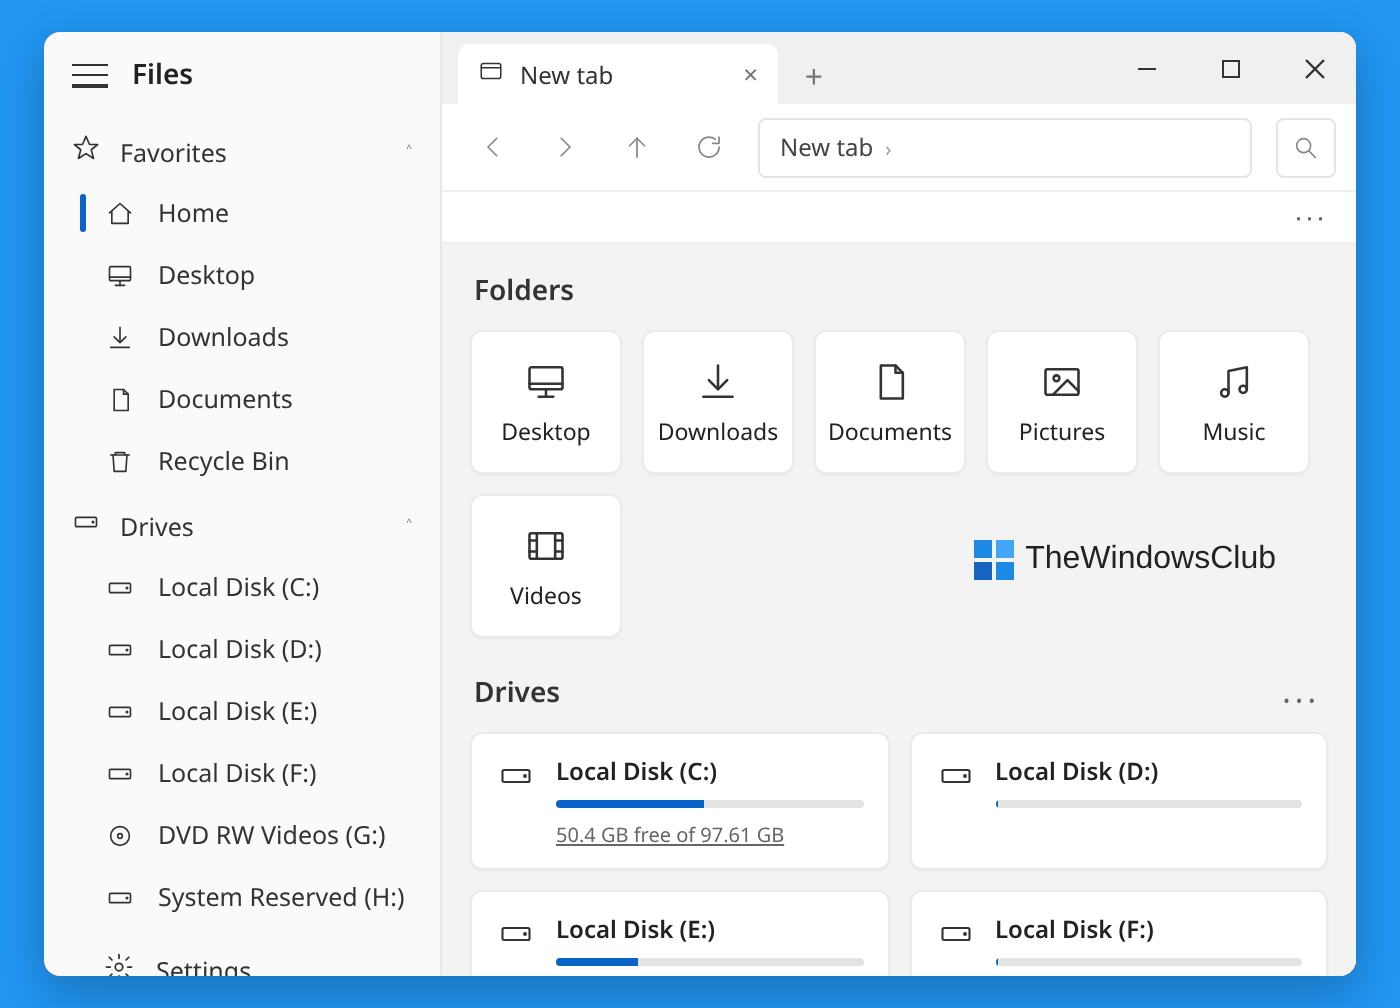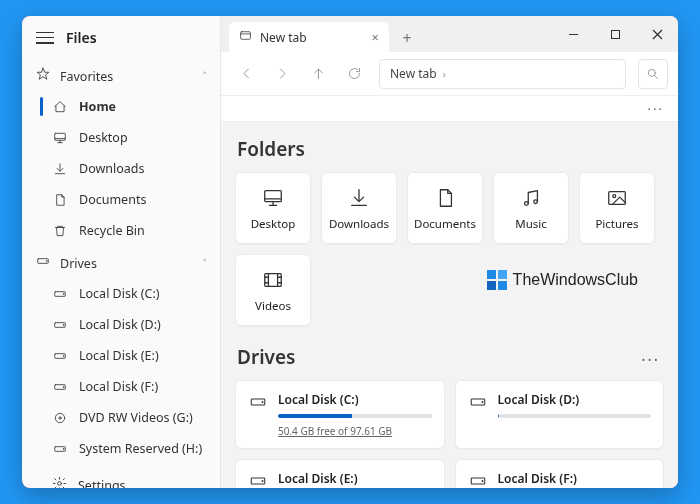--- a/index.html
+++ b/index.html
@@ -17,21 +17,21 @@
   .hamburger { width: 18px; height: 12px; display: flex; flex-direction: column; justify-content: space-between; cursor: pointer; }
   .hamburger span { height: 1.5px; background: #333; }
   .app-title { font-weight: 600; font-size: 14px; }
   .section-hdr { display: flex; align-items: center; gap: 10px; padding: 8px 14px 6px 14px; font-size: 12.5px; color: #333; cursor: pointer; }
   .section-hdr .spacer { flex: 1; }
   .chev { font-size: 10px; color: #666; }
   .nav-list { list-style: none; }
   .nav-item { display: flex; align-items: center; gap: 11px; padding: 7px 14px 7px 30px; color: #333; cursor: pointer; position: relative; }
   .nav-item .ico { width: 16px; display: inline-flex; align-items: center; justify-content: center; }
   .nav-item.selected::before { content:""; position:absolute; left:18px; top:6px; bottom:6px; width:3px; background:#0a63c9; border-radius:2px; }
-  .nav-item.selected { font-weight: 700; }
+  .nav-item.selected { font-weight: 400; }
   .sidebar-fill { flex: 1; }
   .settings-row { display:flex; align-items:center; gap:11px; padding: 12px 14px 14px 30px; color:#333; cursor:pointer; }
 
   
   .main { flex: 1; display: flex; flex-direction: column; background: #f3f3f3; }
   .tabbar { height: 36px; background: #f0f0f0; display: flex; align-items: flex-end; padding-left: 8px; }
   .tab { height: 30px; background: #fff; border-radius: 6px 6px 0 0; display:flex; align-items:center; gap:8px; padding: 0 8px 0 10px; font-size: 12px; color:#333; min-width: 160px; position: relative; cursor:pointer;}
   .tab .tab-close { color:#777; font-size: 13px; margin-left:auto; padding: 0 2px; cursor:pointer;}
   .tab-plus { width:28px; height:28px; display:flex; align-items:center; justify-content:center; color:#777; font-size:16px; cursor:pointer; margin-left:4px; }
   .win-controls { margin-left:auto; display:flex; height:36px; }
@@ -40,21 +40,21 @@
 
   .toolbar { height: 44px; background:#fff; display:flex; align-items:center; padding: 0 10px; gap:6px; border-bottom:1px solid #eee;}
   .tbtn { width:30px; height:30px; display:flex; align-items:center; justify-content:center; color:#888; cursor:pointer; border-radius:4px;}
   .breadcrumb { flex:1; height:30px; border:1px solid #e4e4e4; border-radius:4px; display:flex; align-items:center; padding:0 10px; font-size:12px; color:#444; background:#fff; margin-left:4px; }
   .bc-caret { margin-left:6px; color:#999; font-size:10px;}
   .search-btn { width:30px; height:30px; display:flex; align-items:center; justify-content:center; border:1px solid #e4e4e4; border-radius:4px; margin-left:6px; color:#666; cursor:pointer;}
   .more-row { height:26px; display:flex; justify-content:flex-end; align-items:center; padding-right:14px; color:#666; background:#fff; border-bottom:1px solid #eee;}
   .more-row .dots{ letter-spacing:2px; cursor:pointer; font-size:13px;}
 
   .content { flex:1; overflow:auto; padding: 10px 14px 14px 14px; background:#f3f3f3; }
-  .sect-title { font-size: 19px; font-weight:600; color:#333; margin: 4px 0 10px 2px; }
+  .sect-title { font-size: 14px; font-weight:600; color:#333; margin: 4px 0 10px 2px; }
   .sect-title-row { display:flex; align-items:center; }
   .sect-title-row .dots-sm { margin-left:auto; color:#666; letter-spacing:2px; cursor:pointer; padding-right:4px;}
 
   .folder-grid { display:flex; flex-wrap:wrap; gap:10px; margin-bottom: 14px;}
   .folder-card { width: 76px; height: 72px; background:#fff; border:1px solid #eaeaea; border-radius:6px; display:flex; flex-direction:column; align-items:center; justify-content:center; gap:6px; font-size:11.5px; color:#222; cursor:pointer; box-shadow: 0 1px 1px rgba(0,0,0,.03);}
   .folder-card .fico { height:24px; display:flex; align-items:center; justify-content:center;}
 
   .drive-grid { display:grid; grid-template-columns: 1fr 1fr; gap:10px; }
   .drive-card { background:#fff; border:1px solid #eaeaea; border-radius:6px; padding:10px 12px 10px 12px; display:flex; gap:10px; align-items:flex-start; cursor:pointer; box-shadow: 0 1px 1px rgba(0,0,0,.03);}
   .drive-ico { width:20px; padding-top:2px; color:#444; display:flex; justify-content:center;}
@@ -331,36 +331,36 @@
               <svg class="stroke" width="22" height="22" viewBox="0 0 24 24">
                 <path d="M7 3h8l4 4v14H7z"></path>
                 <polyline points="15 3 15 7 19 7"></polyline>
               </svg>
             </div>
             <div>Documents</div>
           </div>
           <div class="folder-card">
             <div class="fico">
               <svg class="stroke" width="22" height="22" viewBox="0 0 24 24">
+                <rect x="3" y="5" width="18" height="14" rx="1"></rect>
+                <circle cx="9" cy="10" r="1.6"></circle>
+                <polyline points="21 17 15 11 7 19"></polyline>
+              </svg>
+            </div>
+            <div>Pictures</div>
+          </div>
+          <div class="folder-card">
+            <div class="fico">
+              <svg class="stroke" width="22" height="22" viewBox="0 0 24 24">
                 <path d="M9 18V6l10-2v12"></path>
                 <circle cx="7" cy="18" r="2"></circle>
                 <circle cx="17" cy="16" r="2"></circle>
               </svg>
             </div>
             <div>Music</div>
-          </div>
-          <div class="folder-card">
-            <div class="fico">
-              <svg class="stroke" width="22" height="22" viewBox="0 0 24 24">
-                <rect x="3" y="5" width="18" height="14" rx="1"></rect>
-                <circle cx="9" cy="10" r="1.6"></circle>
-                <polyline points="21 17 15 11 7 19"></polyline>
-              </svg>
-            </div>
-            <div>Pictures</div>
           </div>
           <div class="folder-card">
             <div class="fico">
               <svg class="stroke" width="22" height="22" viewBox="0 0 24 24">
                 <rect x="3" y="5" width="18" height="14" rx="1"></rect>
                 <line x1="7" y1="5" x2="7" y2="19"></line>
                 <line x1="17" y1="5" x2="17" y2="19"></line>
                 <line x1="3" y1="9" x2="7" y2="9"></line>
                 <line x1="3" y1="15" x2="7" y2="15"></line>
                 <line x1="17" y1="9" x2="21" y2="9"></line>

